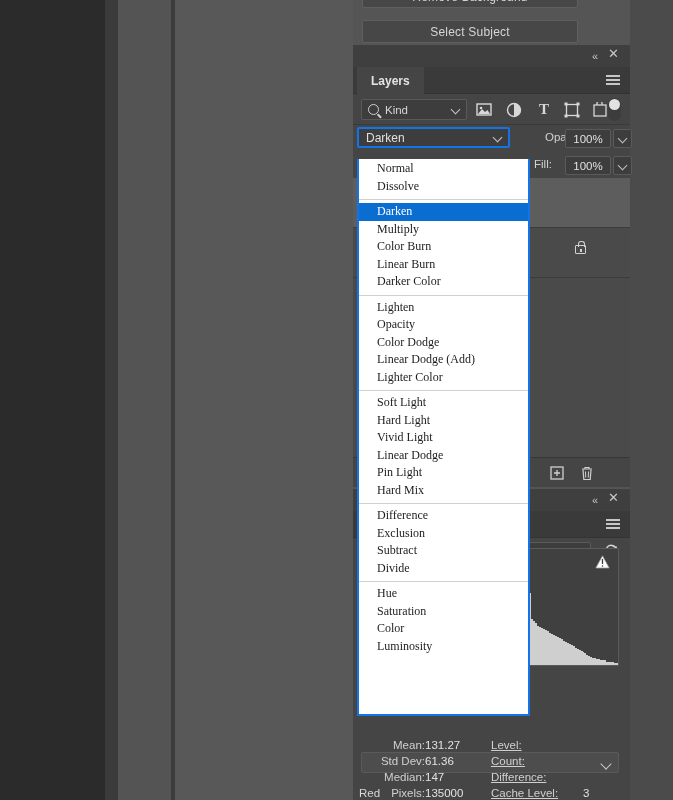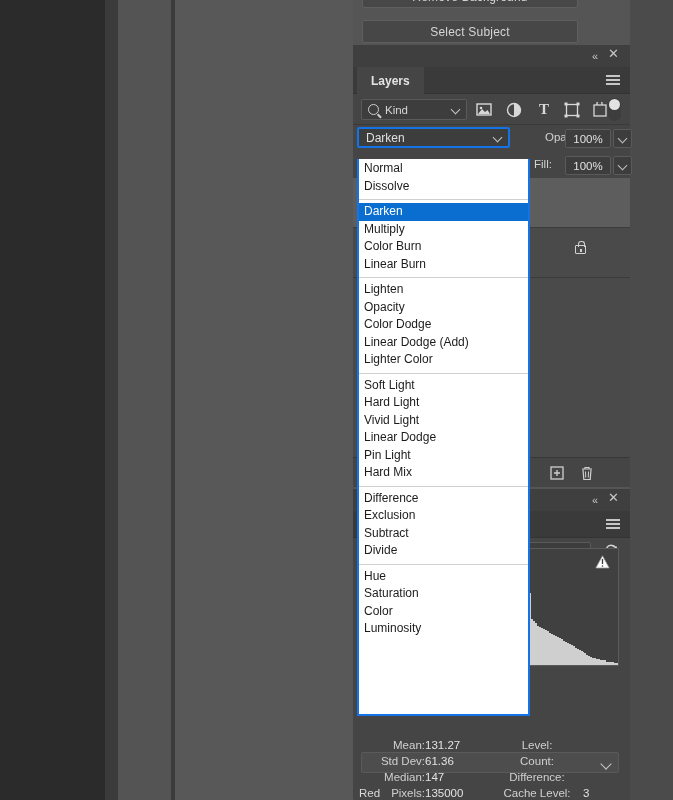--- a/index.html
+++ b/index.html
@@ -260,42 +260,43 @@
     transform: rotate(45deg);
   }
   #hist-stats {
     position: absolute; left: 0; top: 248px;
     width: 277px; font-size: 11.5px; color: #d0d0d0;
   }
   #hist-stats table { border-collapse: collapse; width: 100%; }
   #hist-stats td { padding: 1px 0; font-size: 11.5px; line-height: 14px; }
   .st-label { text-align: right; width: 72px; color: #d0d0d0; }
   .st-value { padding-left: 8px; width: 66px; color: #e2e2e2; }
-  .st-label2 { text-align: center; width: 92px; color: #d0d0d0; }
+  .st-label2 { text-align: left; width: 92px; color: #d0d0d0; text-decoration: underline; }
   .st-value2 { padding-left: 8px; color: #e2e2e2; }
   #hist-channel-note {
     position: absolute; left: 6px; top: 298px;
     font-size: 11.5px; color: #d8d8d8;
   }
 
   
   #blend-dropdown {
     position: absolute; left: 357px; top: 159px;
     width: 173px; height: 557px;
     background: #ffffff;
     border: 2px solid #1473e6;
     border-top: none;
     z-index: 50;
     padding-top: 1px;
   }
   .dd-item {
     height: 17.5px; line-height: 17.5px;
-    padding-left: 5px;
+    padding-left: 18px;
     font-size: 12px; color: #1c1c1c;
     white-space: nowrap;
+    font-family: Liberation Serif, serif;
   }
   .dd-item.selected { background: #0a6ed1; color: #ffffff; }
   .dd-sep { height: 8px; position: relative; }
   .dd-sep::after {
     content: ''; position: absolute; left: 0; right: 0; top: 4px;
     height: 1px; background: #d0d0d0;
   }
 </style>
 </head>
 <body>
@@ -613,20 +614,21 @@
   </div>
 
   <div id="blend-dropdown">
       <div class="dd-item">Normal</div>
       <div class="dd-item">Dissolve</div>
       <div class="dd-sep"></div>
       <div class="dd-item selected">Darken</div>
       <div class="dd-item">Multiply</div>
       <div class="dd-item">Color Burn</div>
       <div class="dd-item">Linear Burn</div>
+      <div class="dd-item">Darker Color</div>
       <div class="dd-sep"></div>
       <div class="dd-item">Lighten</div>
       <div class="dd-item">Opacity</div>
       <div class="dd-item">Color Dodge</div>
       <div class="dd-item">Linear Dodge (Add)</div>
       <div class="dd-item">Lighter Color</div>
       <div class="dd-sep"></div>
       <div class="dd-item">Soft Light</div>
       <div class="dd-item">Hard Light</div>
       <div class="dd-item">Vivid Light</div>

